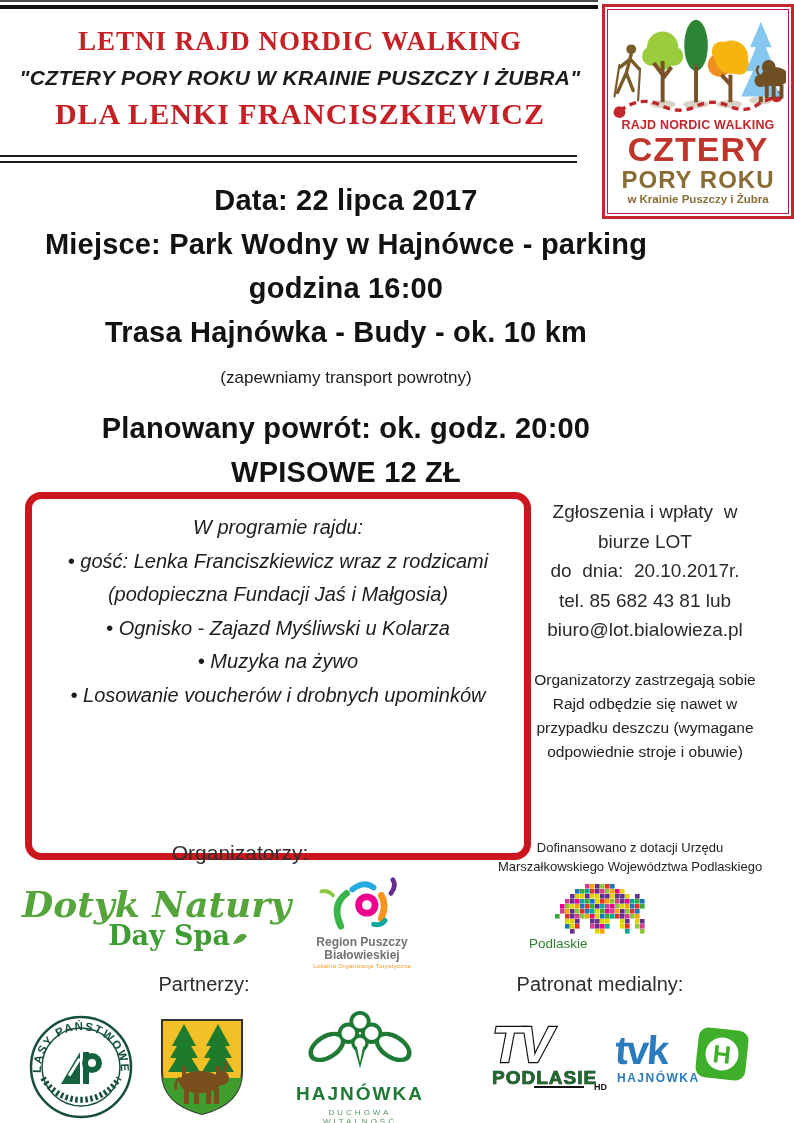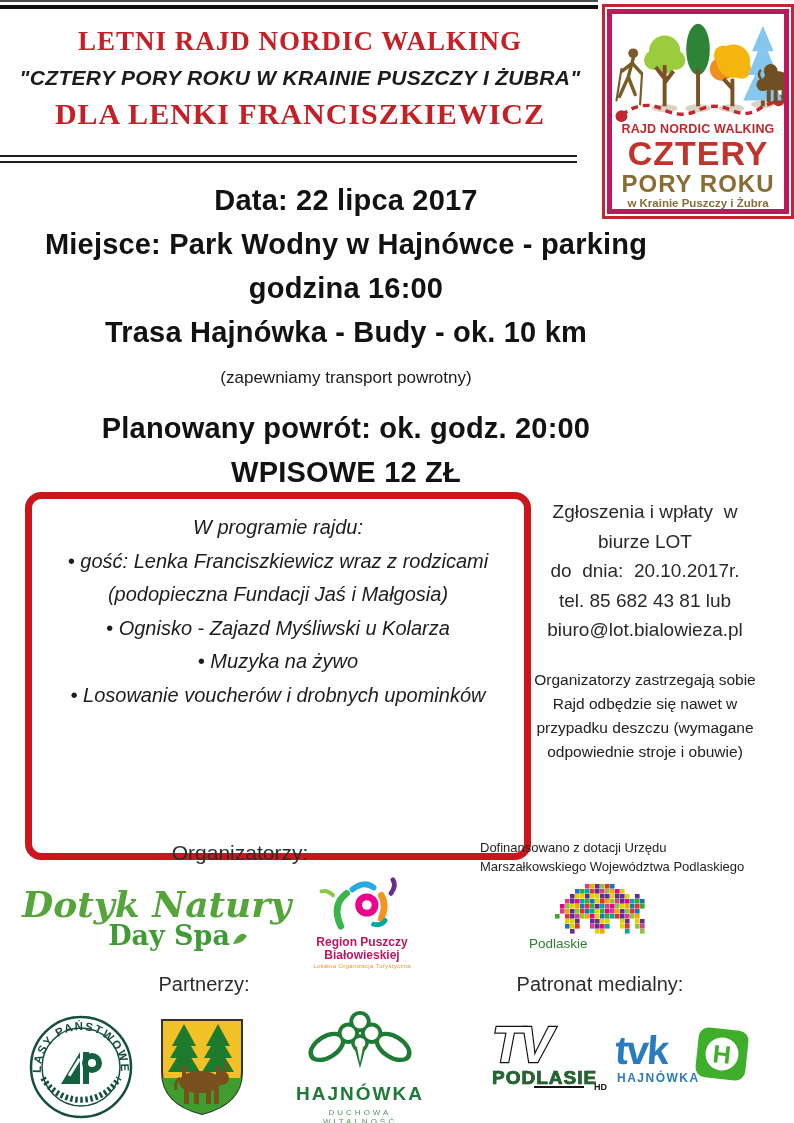--- a/index.html
+++ b/index.html
@@ -14,21 +14,21 @@
   .h-line2{font-weight:bold;font-style:italic;font-size:21px;color:#1c1c1c;
            margin-top:9px;letter-spacing:.3px;}
   .h-line3{font-family:"Liberation Serif",serif;font-weight:bold;font-size:30px;
            color:#c52026;margin-top:7px;letter-spacing:1px;}
   .header-rule{position:absolute;top:155px;left:0;width:577px;height:4px;
                border-top:2px solid #1d1d1d;border-bottom:2px solid #1d1d1d;}
 
   
   .event-logo{position:absolute;left:602px;top:4px;width:186px;height:209px;
               border:3px solid #c1272d;background:#fff;}
-  .event-logo-inner{position:absolute;inset:2px;border:5px solid #be185d;text-align:center;overflow:hidden;}
+  .event-logo-inner{position:absolute;inset:2px;border:1px solid #be185d;text-align:center;overflow:hidden;}
   .logo-art{display:block;margin:0 auto;}
   .logo-t1{font-size:12.5px;font-weight:bold;color:#c1272d;letter-spacing:.2px;margin-top:-2px;}
   .logo-t2{font-size:34px;font-weight:bold;color:#c0352b;line-height:1.02;letter-spacing:1px;}
   .logo-t3{font-size:24px;font-weight:bold;color:#8a6c35;line-height:1.05;letter-spacing:1px;}
   .logo-t4{font-size:11.5px;font-weight:bold;color:#8a6c35;margin-top:1px;}
 
   
   .details{position:absolute;top:178px;left:0;width:692px;text-align:center;color:#121212;}
   .d-main{font-size:29px;font-weight:bold;line-height:44px;letter-spacing:.2px;}
   .d-note{font-size:17px;line-height:20px;margin-top:14px;margin-bottom:18px;color:#1b1b1b;}
@@ -40,33 +40,33 @@
                padding:12px 22px 16px;box-sizing:content-box;}
 
   .contact{position:absolute;left:500px;top:497px;width:290px;text-align:center;
            font-size:19px;line-height:29.5px;color:#2a2a2a;}
   .contact div{white-space:pre;}
   .disclaimer{position:absolute;left:500px;top:668px;width:290px;text-align:center;
               font-size:15.5px;line-height:24px;color:#222;}
 
   .organizers-label{position:absolute;left:100px;top:841px;width:280px;text-align:center;
                     font-size:21px;color:#2d2d2d;}
-  .funding{position:absolute;left:480px;top:838px;width:300px;
+  .funding{position:absolute;left:480px;top:838px;width:300px;text-align:center;
            font-size:13px;line-height:19px;color:#1f1f1f;}
 
   
   .dotyk{position:absolute;left:22px;top:886px;width:248px;}
   .dotyk-name{font-family:"DejaVu Serif",serif;font-style:italic;font-weight:bold;
               font-size:36px;color:#55a53a;line-height:1;white-space:nowrap;}
   .dotyk-sub{font-family:"DejaVu Serif",serif;font-weight:bold;
              font-size:27px;color:#3f9c35;text-align:right;padding-right:22px;margin-top:-2px;}
   .dotyk-sub svg{vertical-align:baseline;margin-left:2px;}
 
   .region-logo{position:absolute;left:306px;top:876px;width:112px;text-align:center;}
-  .region-t1{font-size:12px;font-weight:bold;color:#be185d;line-height:13px;}
+  .region-t1{font-size:12px;font-weight:bold;color:#737373;line-height:13px;}
   .region-sub{font-size:6px;color:#f7941d;margin-top:1px;letter-spacing:.3px;}
 
   .podlaskie-logo{position:absolute;left:520px;top:882px;width:150px;height:72px;}
   .podlaskie-logo svg{position:absolute;left:35px;top:2px;}
   .podlaskie-label{position:absolute;left:9px;top:54px;font-size:13.5px;color:#2e7d32;}
 
   .partners-label{position:absolute;left:104px;top:973px;width:200px;text-align:center;
                   font-size:20px;color:#2d2d2d;}
   .media-label{position:absolute;left:460px;top:973px;width:280px;text-align:center;
                font-size:20px;color:#2d2d2d;}

